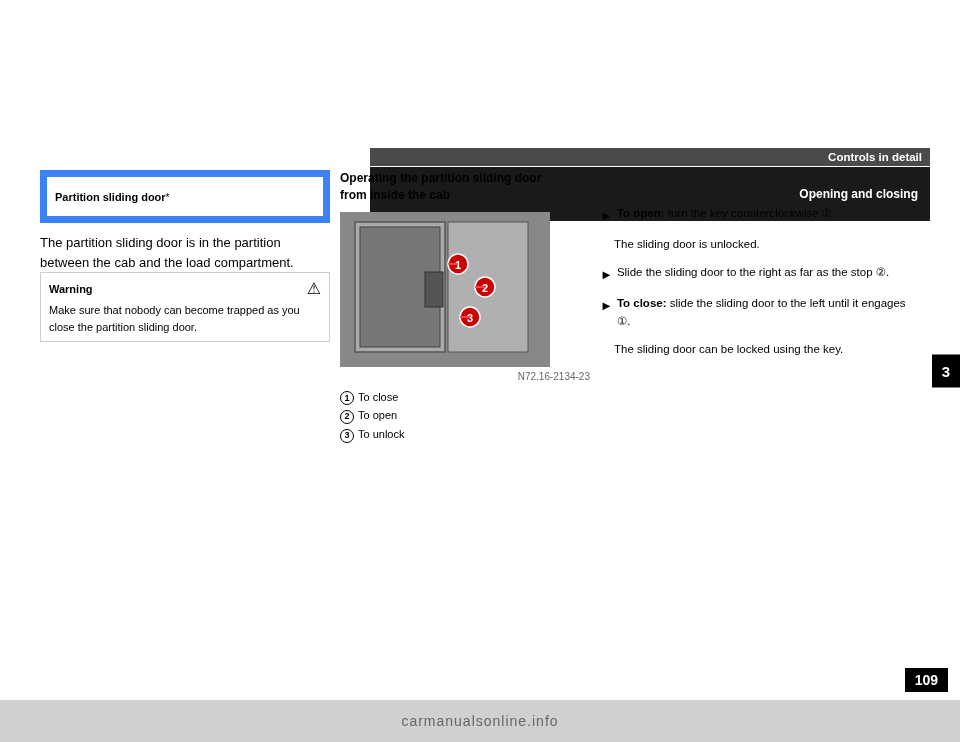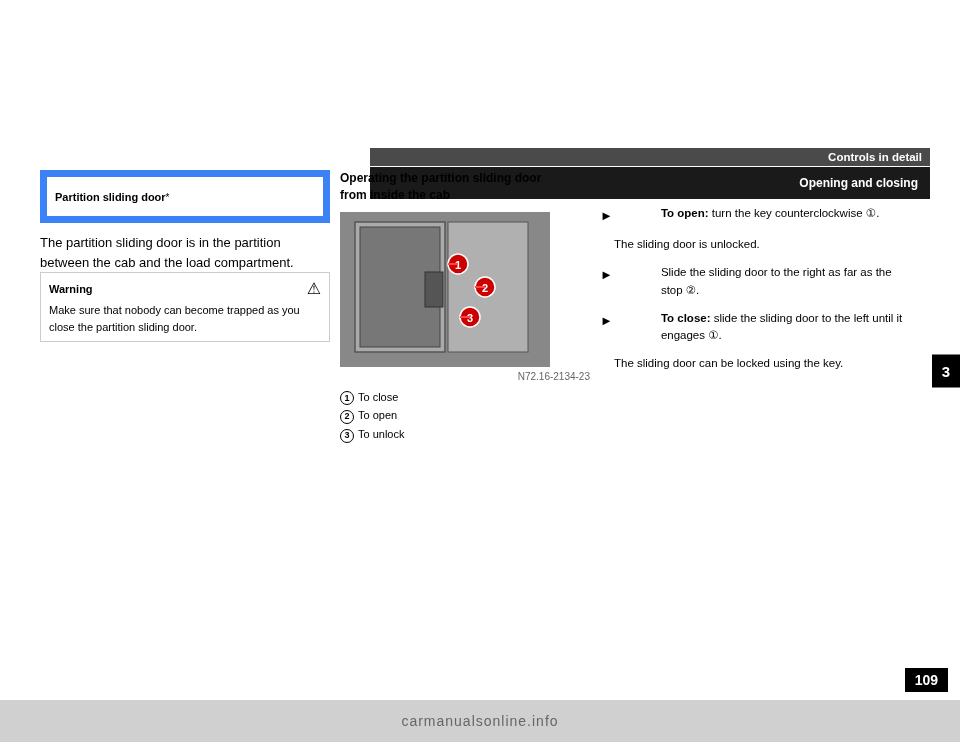--- a/index.html
+++ b/index.html
@@ -87,21 +87,21 @@
       padding: 3px 8px;
       text-align: right;
       width: 100%;
     }
 
     .opening-closing-bar {
       background: #1a1a1a;
       color: #ffffff;
       font-size: 12px;
       font-weight: bold;
-      padding: 9px 12px;
+      padding: 20px 12px;
       text-align: right;
       width: 100%;
       margin-top: 1px;
     }
 
     
     .left-content {
       position: absolute;
       top: 170px;
       left: 40px;
@@ -243,21 +243,20 @@
 
     .arrow-marker {
       color: #000;
       font-size: 13px;
       flex-shrink: 0;
       margin-top: 1px;
     }
 
     .instruction-text {
       flex: 1;
-      margin-left: 44px;
     }
 
     .instruction-text strong {
       font-weight: bold;
     }
 
     .sub-text {
       margin-bottom: 10px;
       padding-left: 14px;
       font-size: 11.5px;

